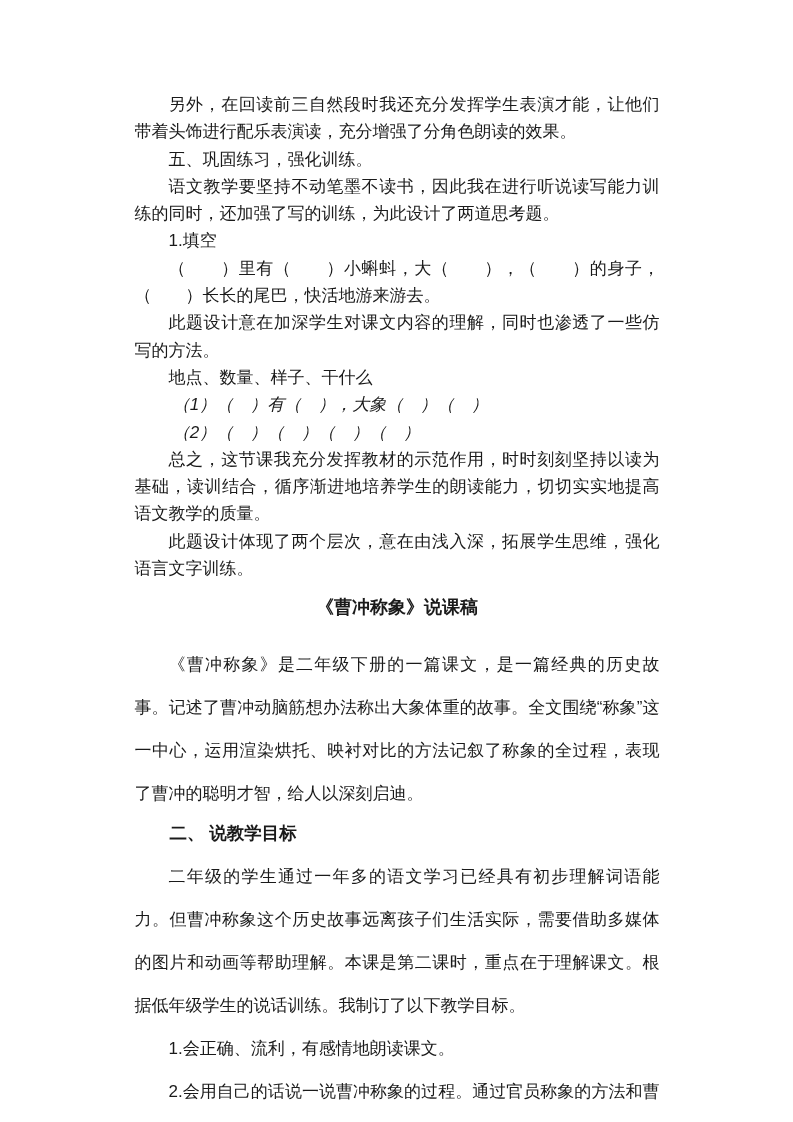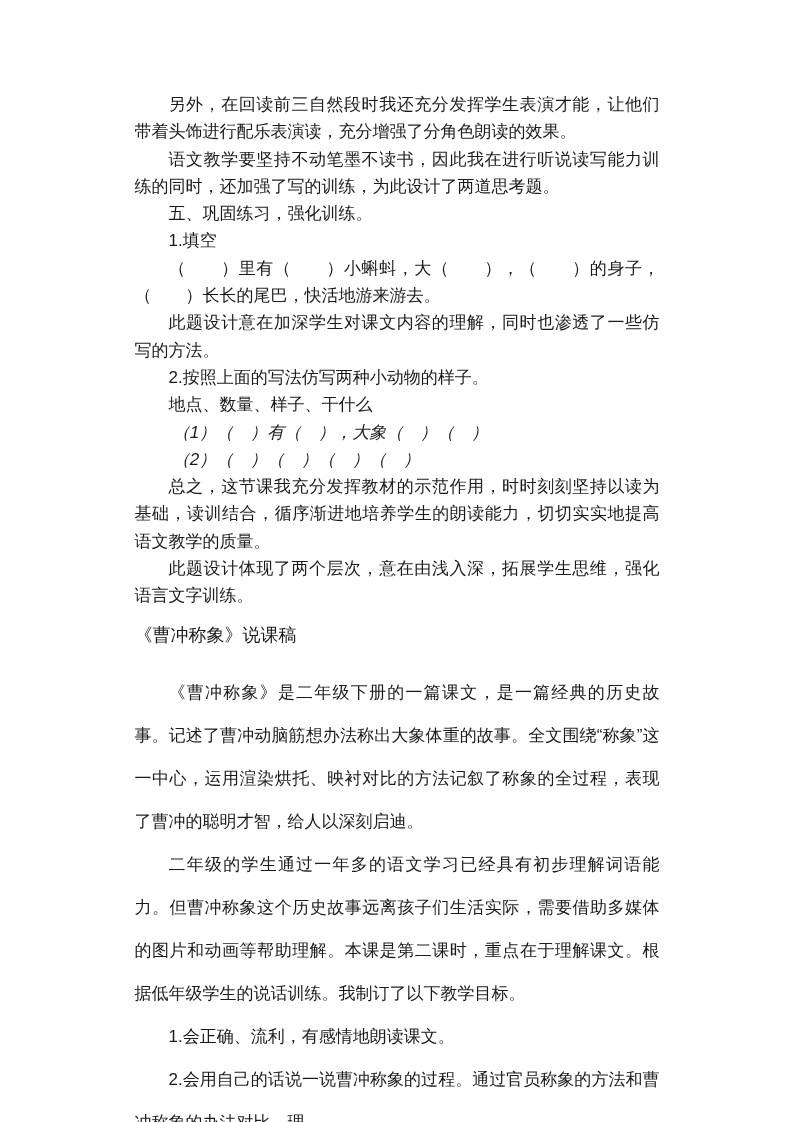--- a/index.html
+++ b/index.html
@@ -31,21 +31,22 @@
   .sec-review p.numbered-blank {
     text-indent: 2.25em;
     font-style: italic;
   }
   
   .sec-lecture {
     font-size: 17px;
   }
   .sec-lecture .doc-title {
     margin: 4px 0 0 0;
-    font-weight: normal;
+    text-align: center;
+    font-weight: bold;
     font-size: 18px;
     line-height: 43px;
   }
   .sec-lecture h2 {
     margin: 0;
     font-weight: bold;
     font-size: 17.5px;
     line-height: 43px;
     text-indent: 2em;
   }
@@ -63,34 +64,34 @@
     margin-top: 14px;
   }
 </style>
 </head>
 <body>
 
 <div class="page">
 
   <div class="sec-review">
     <p>另外，在回读前三自然段时我还充分发挥学生表演才能，让他们带着头饰进行配乐表演读，充分增强了分角色朗读的效果。</p>
+    <p>五、巩固练习，强化训练。</p>
     <p>语文教学要坚持不动笔墨不读书，因此我在进行听说读写能力训练的同时，还加强了写的训练，为此设计了两道思考题。</p>
-    <p>五、巩固练习，强化训练。</p>
     <p>1.填空</p>
     <p>（　　）里有（　　）小蝌蚪，大（　　），（　　）的身子，（　　）长长的尾巴，快活地游来游去。</p>
     <p>此题设计意在加深学生对课文内容的理解，同时也渗透了一些仿写的方法。</p>
-    <p>2.按照上面的写法仿写两种小动物的样子。</p>
     <p>地点、数量、样子、干什么</p>
     <p class="numbered-blank">（1）（　）有（　），大象（　）（　）</p>
     <p class="numbered-blank">（2）（　）（　）（　）（　）</p>
     <p>总之，这节课我充分发挥教材的示范作用，时时刻刻坚持以读为基础，读训结合，循序渐进地培养学生的朗读能力，切切实实地提高语文教学的质量。</p>
     <p>此题设计体现了两个层次，意在由浅入深，拓展学生思维，强化语言文字训练。</p>
   </div>
 
   <div class="sec-lecture">
     <h1 class="doc-title">《曹冲称象》说课稿</h1>
     <p class="first-para">《曹冲称象》是二年级下册的一篇课文，是一篇经典的历史故事。记述了曹冲动脑筋想办法称出大象体重的故事。全文围绕“称象”这一中心，运用渲染烘托、映衬对比的方法记叙了称象的全过程，表现了曹冲的聪明才智，给人以深刻启迪。</p>
+    <h2 class="goals-heading">二、 说教学目标</h2>
     <p>二年级的学生通过一年多的语文学习已经具有初步理解词语能力。但曹冲称象这个历史故事远离孩子们生活实际，需要借助多媒体的图片和动画等帮助理解。本课是第二课时，重点在于理解课文。根据低年级学生的说话训练。我制订了以下教学目标。</p>
     <p>1.会正确、流利，有感情地朗读课文。</p>
     <p>2.会用自己的话说一说曹冲称象的过程。通过官员称象的方法和曹冲称象的办法对比，理</p>
   </div>
 
 </div>
 
 </body></html>

